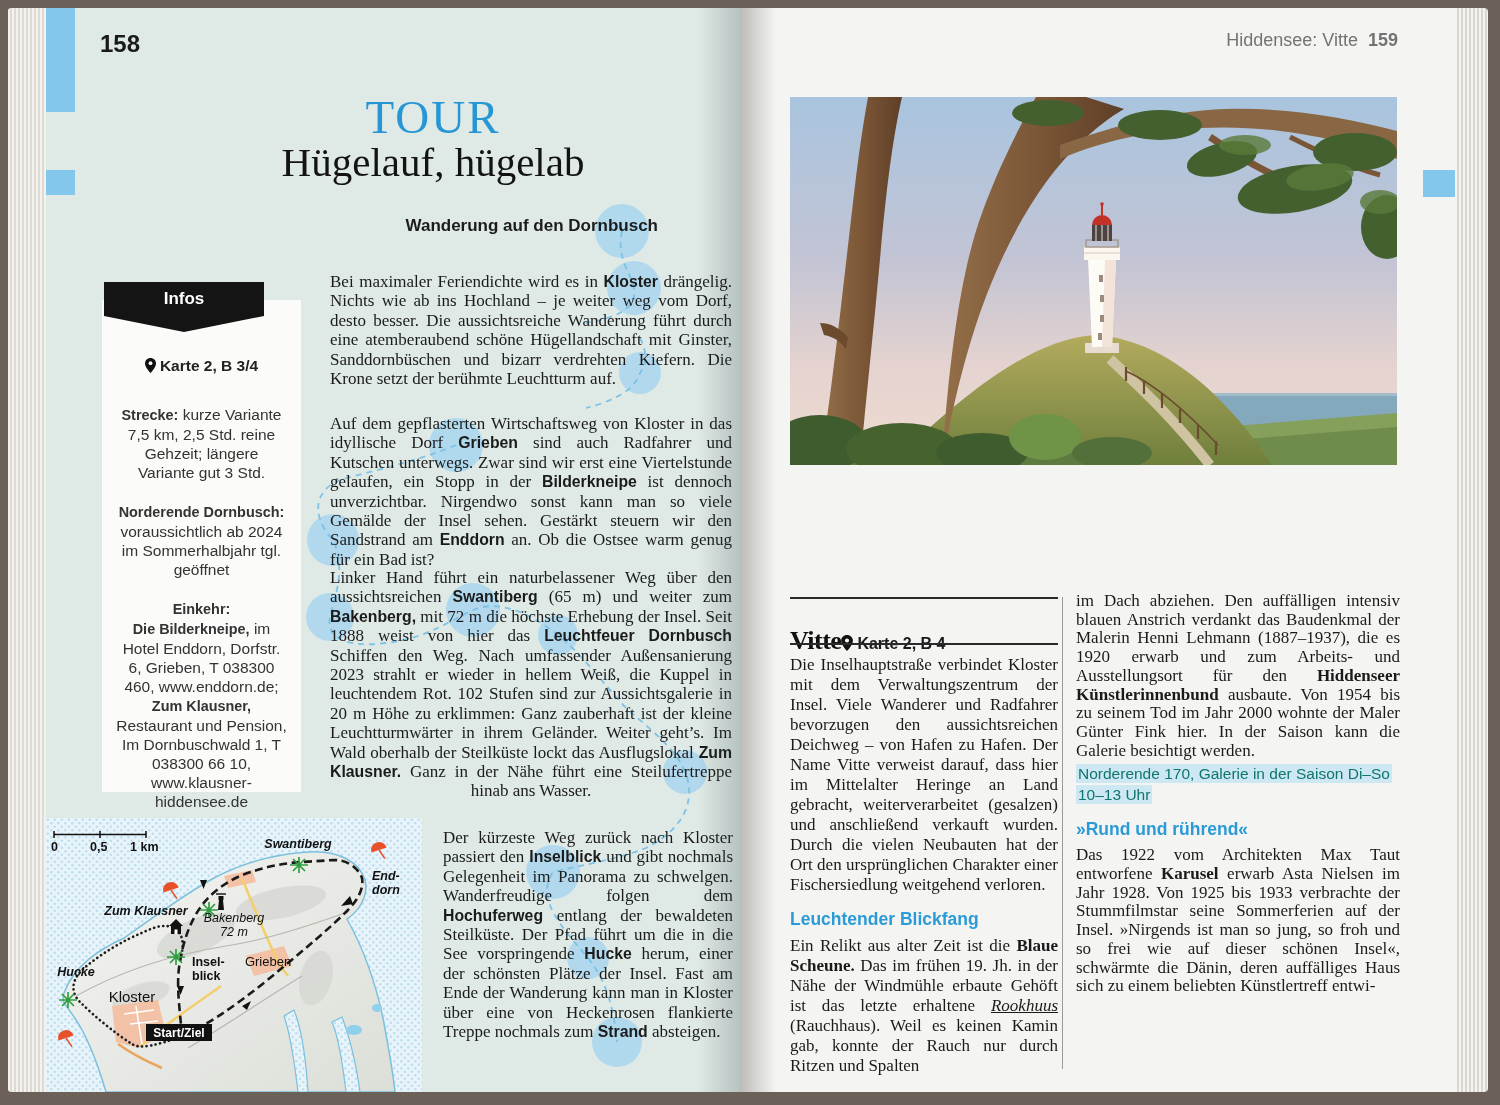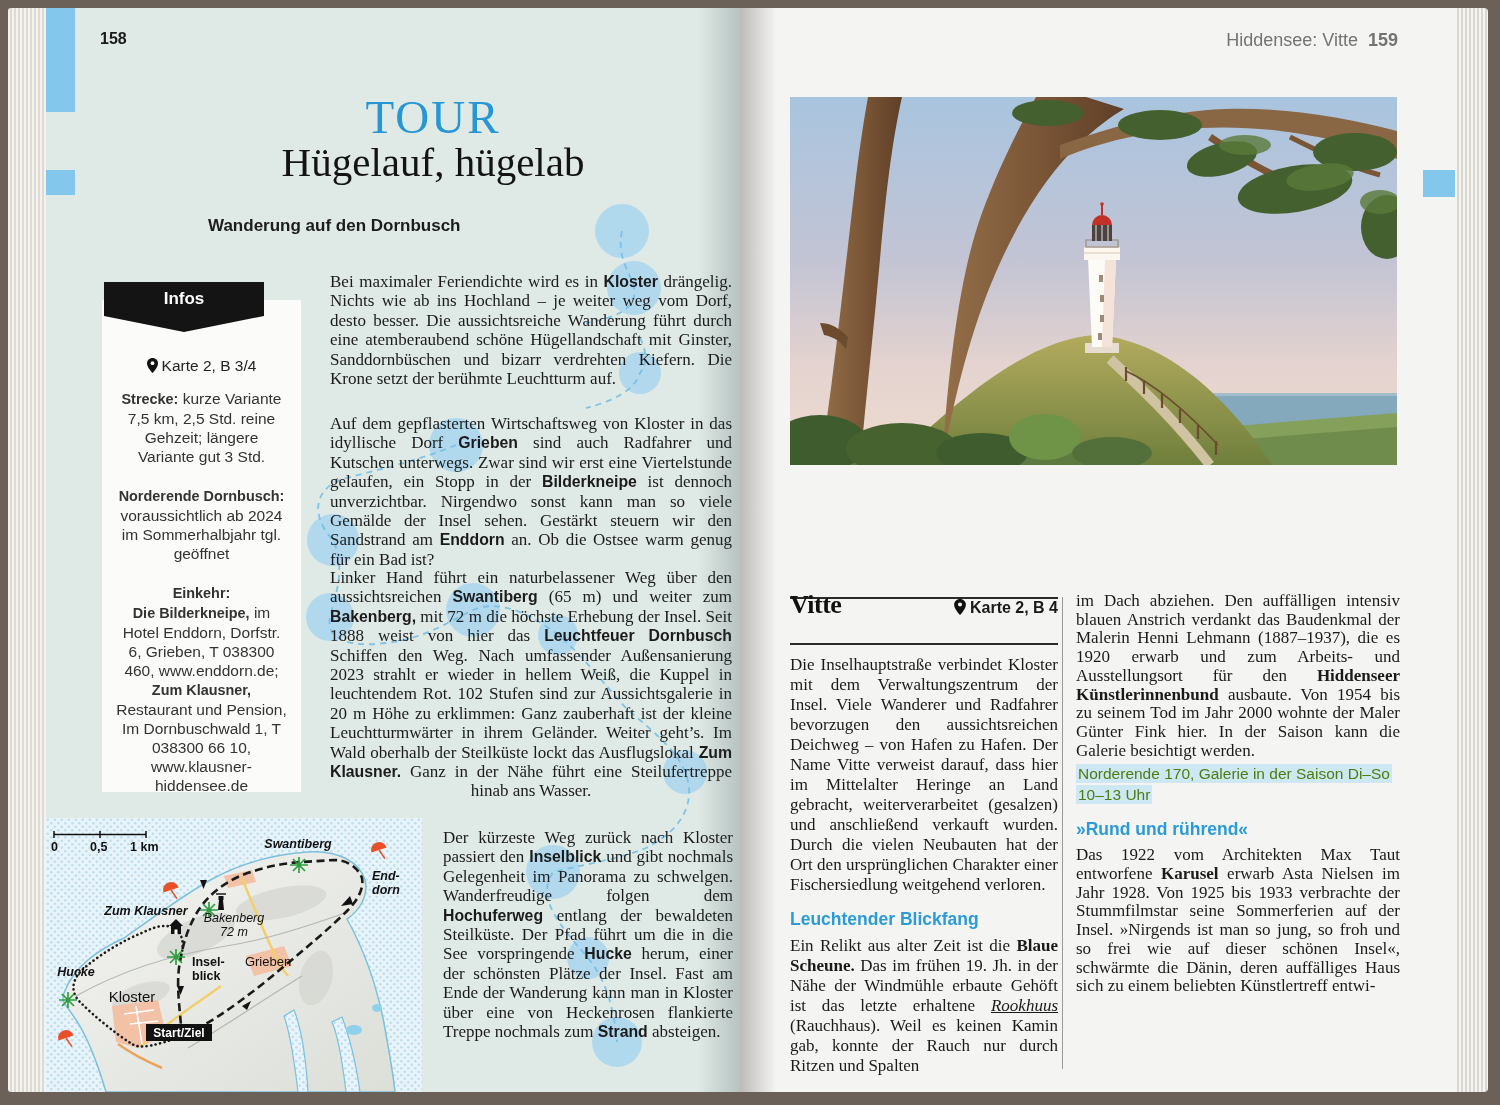--- a/index.html
+++ b/index.html
@@ -16,33 +16,33 @@
   .page-left::after{content:"";position:absolute;right:0;top:0;bottom:0;width:42px;background:linear-gradient(90deg,rgba(40,60,60,0) 0%,rgba(40,60,60,.22) 100%);pointer-events:none;}
   .page-right{left:740px;width:715px;background:#f4f4f2;}
   .page-right::before{content:"";position:absolute;left:0;top:0;bottom:0;width:36px;background:linear-gradient(90deg,rgba(45,40,35,.28) 0%,rgba(45,40,35,0) 100%);pointer-events:none;}
 
   .tab{position:absolute;background:#84c7ed;}
   .tab-big-left{left:0;top:0;width:29px;height:104px;}
   .tab-small-left{left:0;top:162px;width:29px;height:25px;}
   .tab-small-right{left:683px;top:162px;width:32px;height:27px;}
 
   
-  .pnum-left{position:absolute;left:54px;top:22px;font-weight:bold;font-size:16px;color:#1a1a1a;}
+  .pnum-left{position:absolute;left:54px;top:22px;font-weight:bold;font-size:24px;color:#1a1a1a;}
   .kicker{position:absolute;left:162px;top:82px;width:450px;text-align:center;font-family:"Liberation Serif",serif;font-weight:normal;font-size:47px;letter-spacing:2px;color:#2697d4;}
   .lp-title{position:absolute;left:112px;top:130px;width:550px;text-align:center;font-family:"Liberation Serif",serif;font-size:41px;color:#131313;}
-  .lp-subtitle{position:absolute;left:162px;top:208px;width:450px;text-align:left;font-weight:bold;font-size:17px;color:#1c1c1c;}
+  .lp-subtitle{position:absolute;left:162px;top:208px;width:450px;text-align:right;font-weight:bold;font-size:17px;color:#1c1c1c;}
 
   .deco{position:absolute;left:0;top:0;width:694px;height:1084px;pointer-events:none;}
 
   .infos-banner{position:absolute;left:58px;top:274px;width:160px;height:50px;background:#141414;
     clip-path:polygon(0 0,100% 0,100% 68%,50% 100%,0 68%);z-index:3;
     color:#fff;font-weight:bold;font-size:17px;text-align:center;line-height:34px;}
   .infos-box{position:absolute;left:56px;top:292px;width:199px;height:492px;background:#fbfbf9;z-index:2;
     box-sizing:border-box;padding:56px 14px 0 14px;text-align:center;font-size:15.5px;line-height:19px;color:#333;}
-  .info-mapref{margin-bottom:12px;color:#222;}
+  .info-mapref{margin-bottom:28px;color:#222;font-weight:bold;}
   .info-entry{margin-bottom:20px;white-space:pre-line;}
   .pin{display:inline-block;vertical-align:-2px;margin-right:4px;}
 
   .lp-par{position:absolute;font-family:"Liberation Serif",serif;font-size:17px;line-height:19.4px;text-align:justify;color:#1b1b1b;}
   .lp-p1{left:284px;top:264px;width:402px;}
   .lp-p2{left:284px;top:406px;width:402px;}
   .lp-p3{left:284px;top:560px;width:402px;text-align-last:center;}
   .lp-p4{left:397px;top:820px;width:290px;}
 
   .b{font-family:"Liberation Sans",sans-serif;font-weight:bold;font-size:.93em;}
@@ -53,31 +53,31 @@
 
   
   .rp-header{position:absolute;right:57px;top:22px;font-size:18px;color:#737373;}
   .rp-header .num{font-weight:bold;margin-left:10px;}
   .photo-wrap{position:absolute;left:50px;top:89px;width:607px;height:368px;}
   .caption{position:absolute;left:50px;top:470px;width:614px;font-family:"Liberation Serif",serif;font-style:italic;font-size:19px;line-height:24.5px;color:#222;}
 
   .sec-rule{position:absolute;left:50px;width:268px;height:0;border-top:2px solid #2a2a2a;}
   .rule-top{top:589px;}
   .rule-bot{top:635px;}
-  .sec-head{position:absolute;left:50px;top:582px;width:268px;display:flex;justify-content:space-between;align-items:baseline;}
+  .sec-head{position:absolute;left:50px;top:618px;width:268px;display:flex;justify-content:flex-start;align-items:baseline;}
   .sec-title{font-family:"Liberation Serif",serif;font-weight:bold;font-size:26px;color:#111;letter-spacing:-.5px;}
   .sec-mapref{font-weight:bold;font-size:16px;color:#1a1a1a;}
 
   .rp-col{position:absolute;font-family:"Liberation Serif",serif;font-size:17px;color:#1a1a1a;}
   .col1{left:50px;top:647px;width:268px;}
   .col2{left:336px;top:584px;width:324px;}
   .rp-col p{margin:0;text-align:justify;line-height:20px;}
   .col2 p{line-height:18.7px;}
   .subhead{font-family:"Liberation Sans",sans-serif;font-weight:bold;font-size:17.5px;color:#2b9bd7;margin:14px 0 6px 0;text-align:left;}
-  .address{font-family:"Liberation Sans",sans-serif;font-size:15.5px;line-height:21px;color:#4d7c0f;margin-top:3px;text-align:left;}
+  .address{font-family:"Liberation Sans",sans-serif;font-size:15.5px;line-height:21px;color:#0f766e;margin-top:3px;text-align:left;}
   .address span{background:#cde7f3;padding:1px 2px;box-decoration-break:clone;-webkit-box-decoration-break:clone;}
   .col-divider{position:absolute;left:322px;top:589px;height:472px;width:1px;background:#9a9a9a;}
 
   svg text{font-family:"Liberation Sans",sans-serif;}
 </style>
 </head>
 <body>
 
 <div class="stage">
   <div class="edge edge-left"></div>

